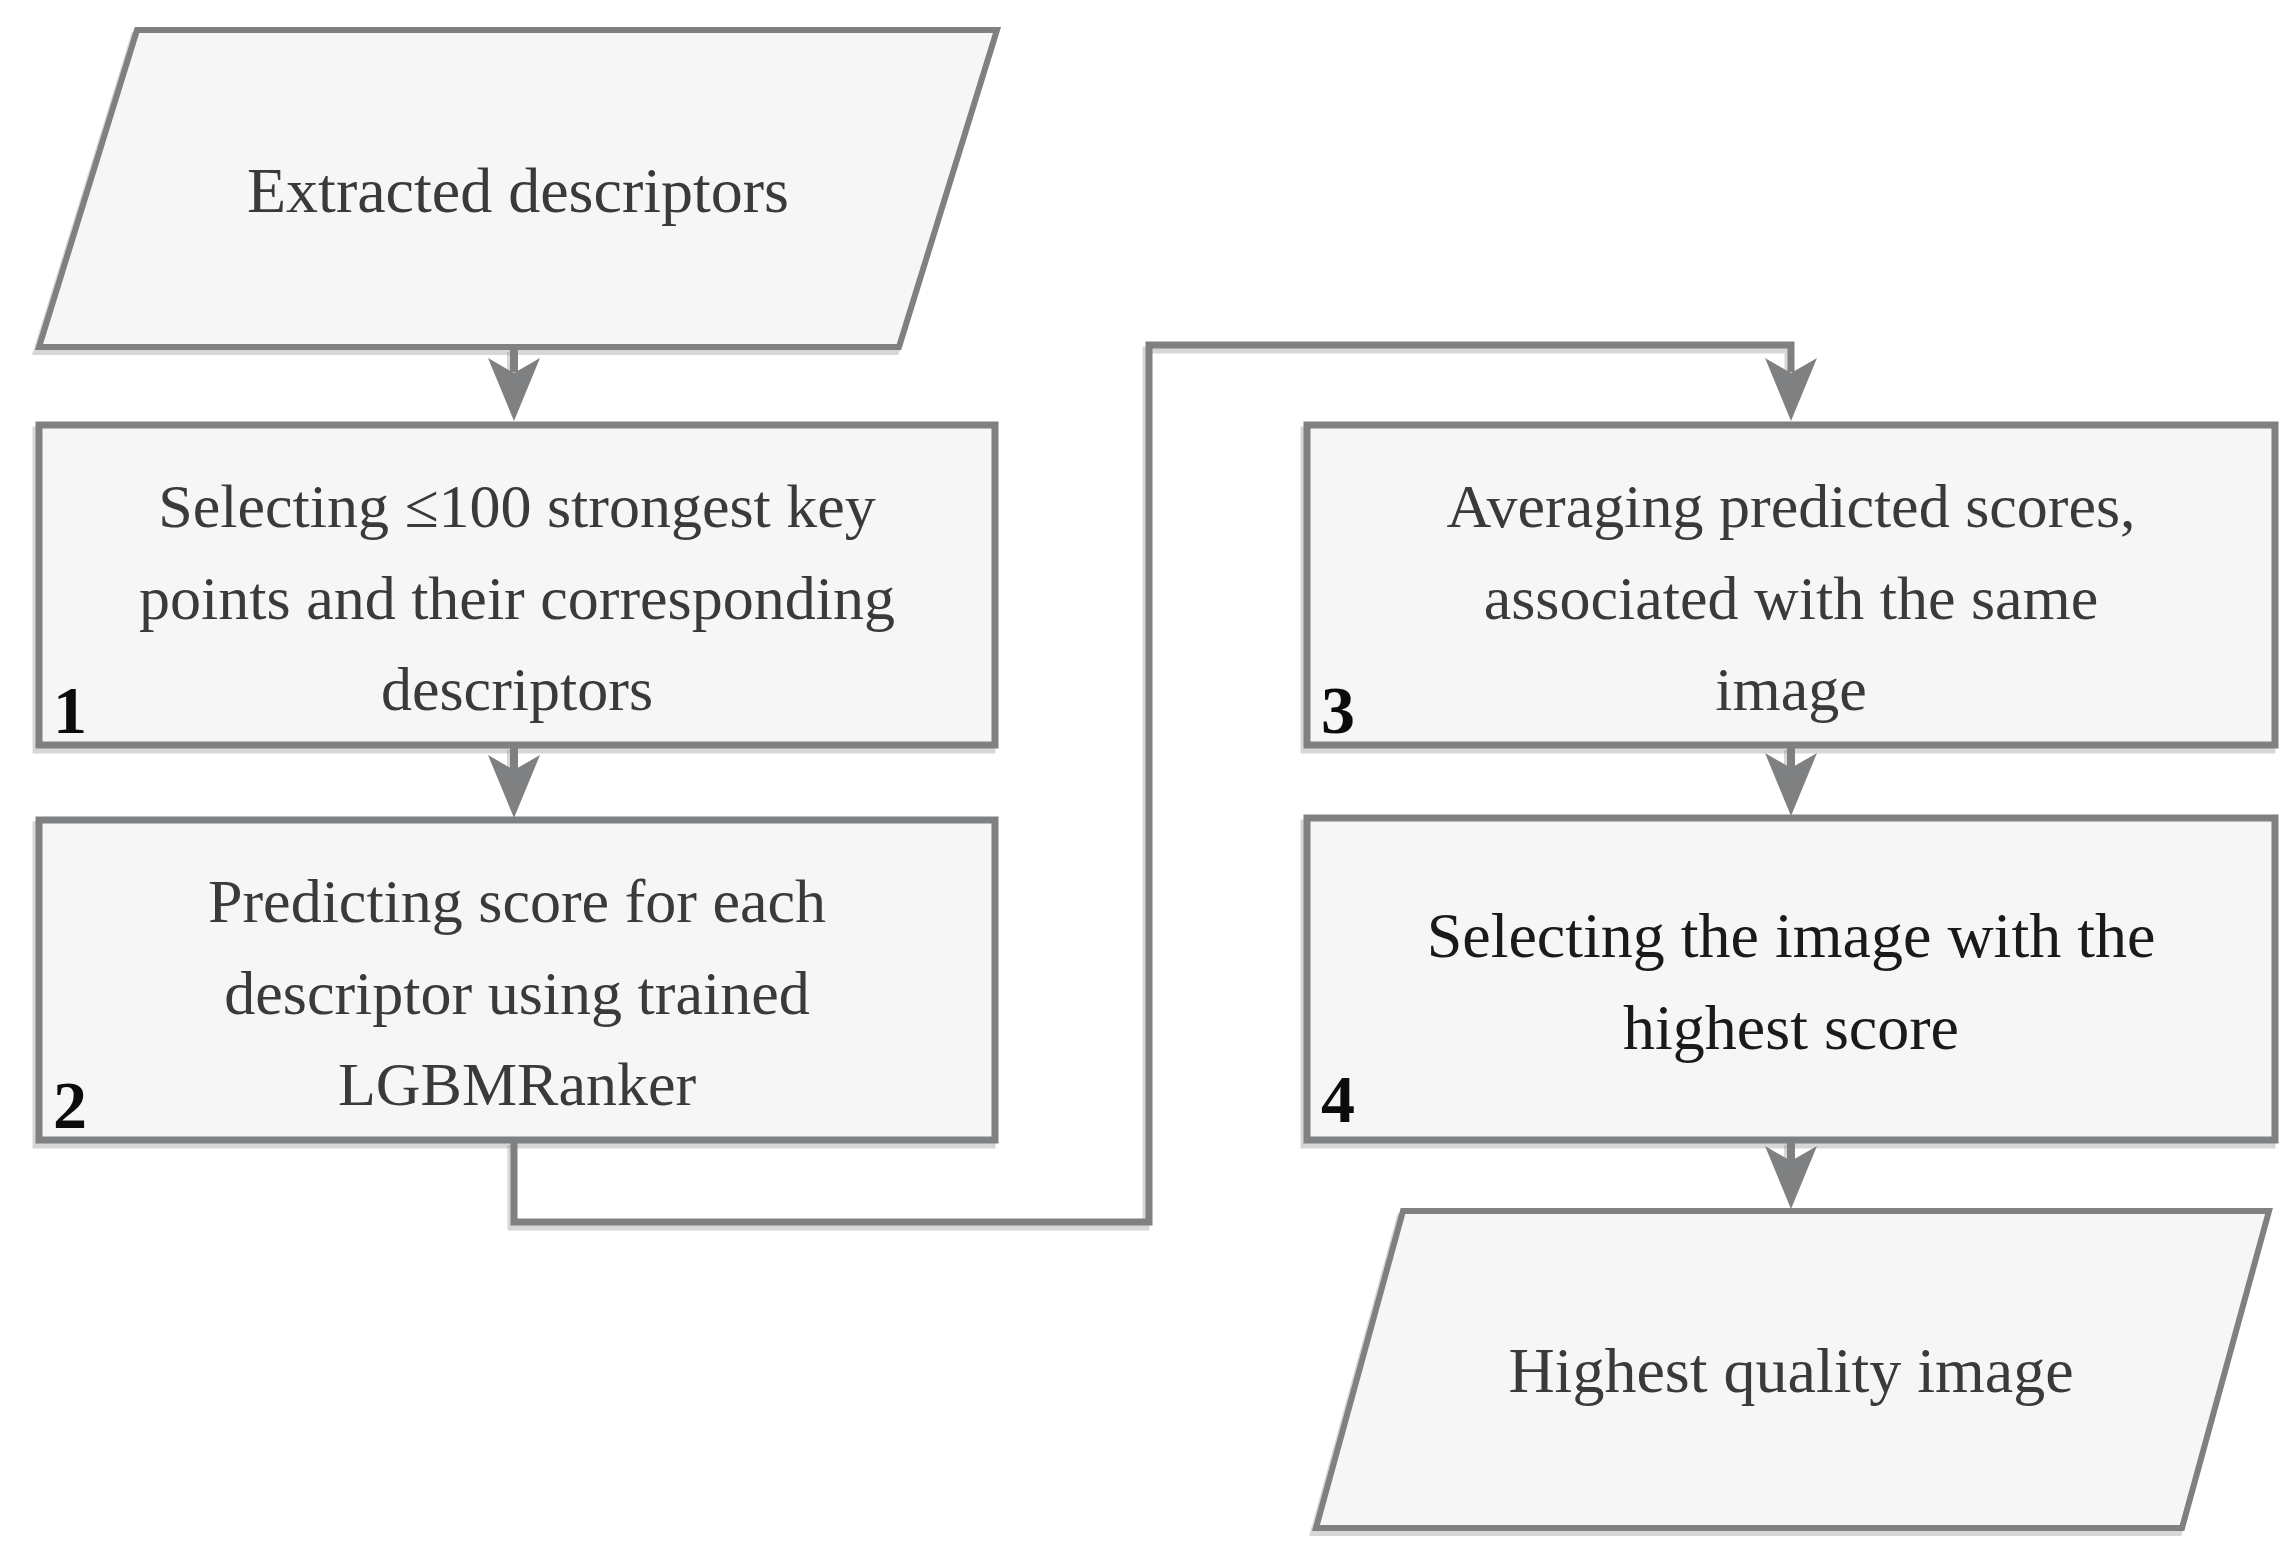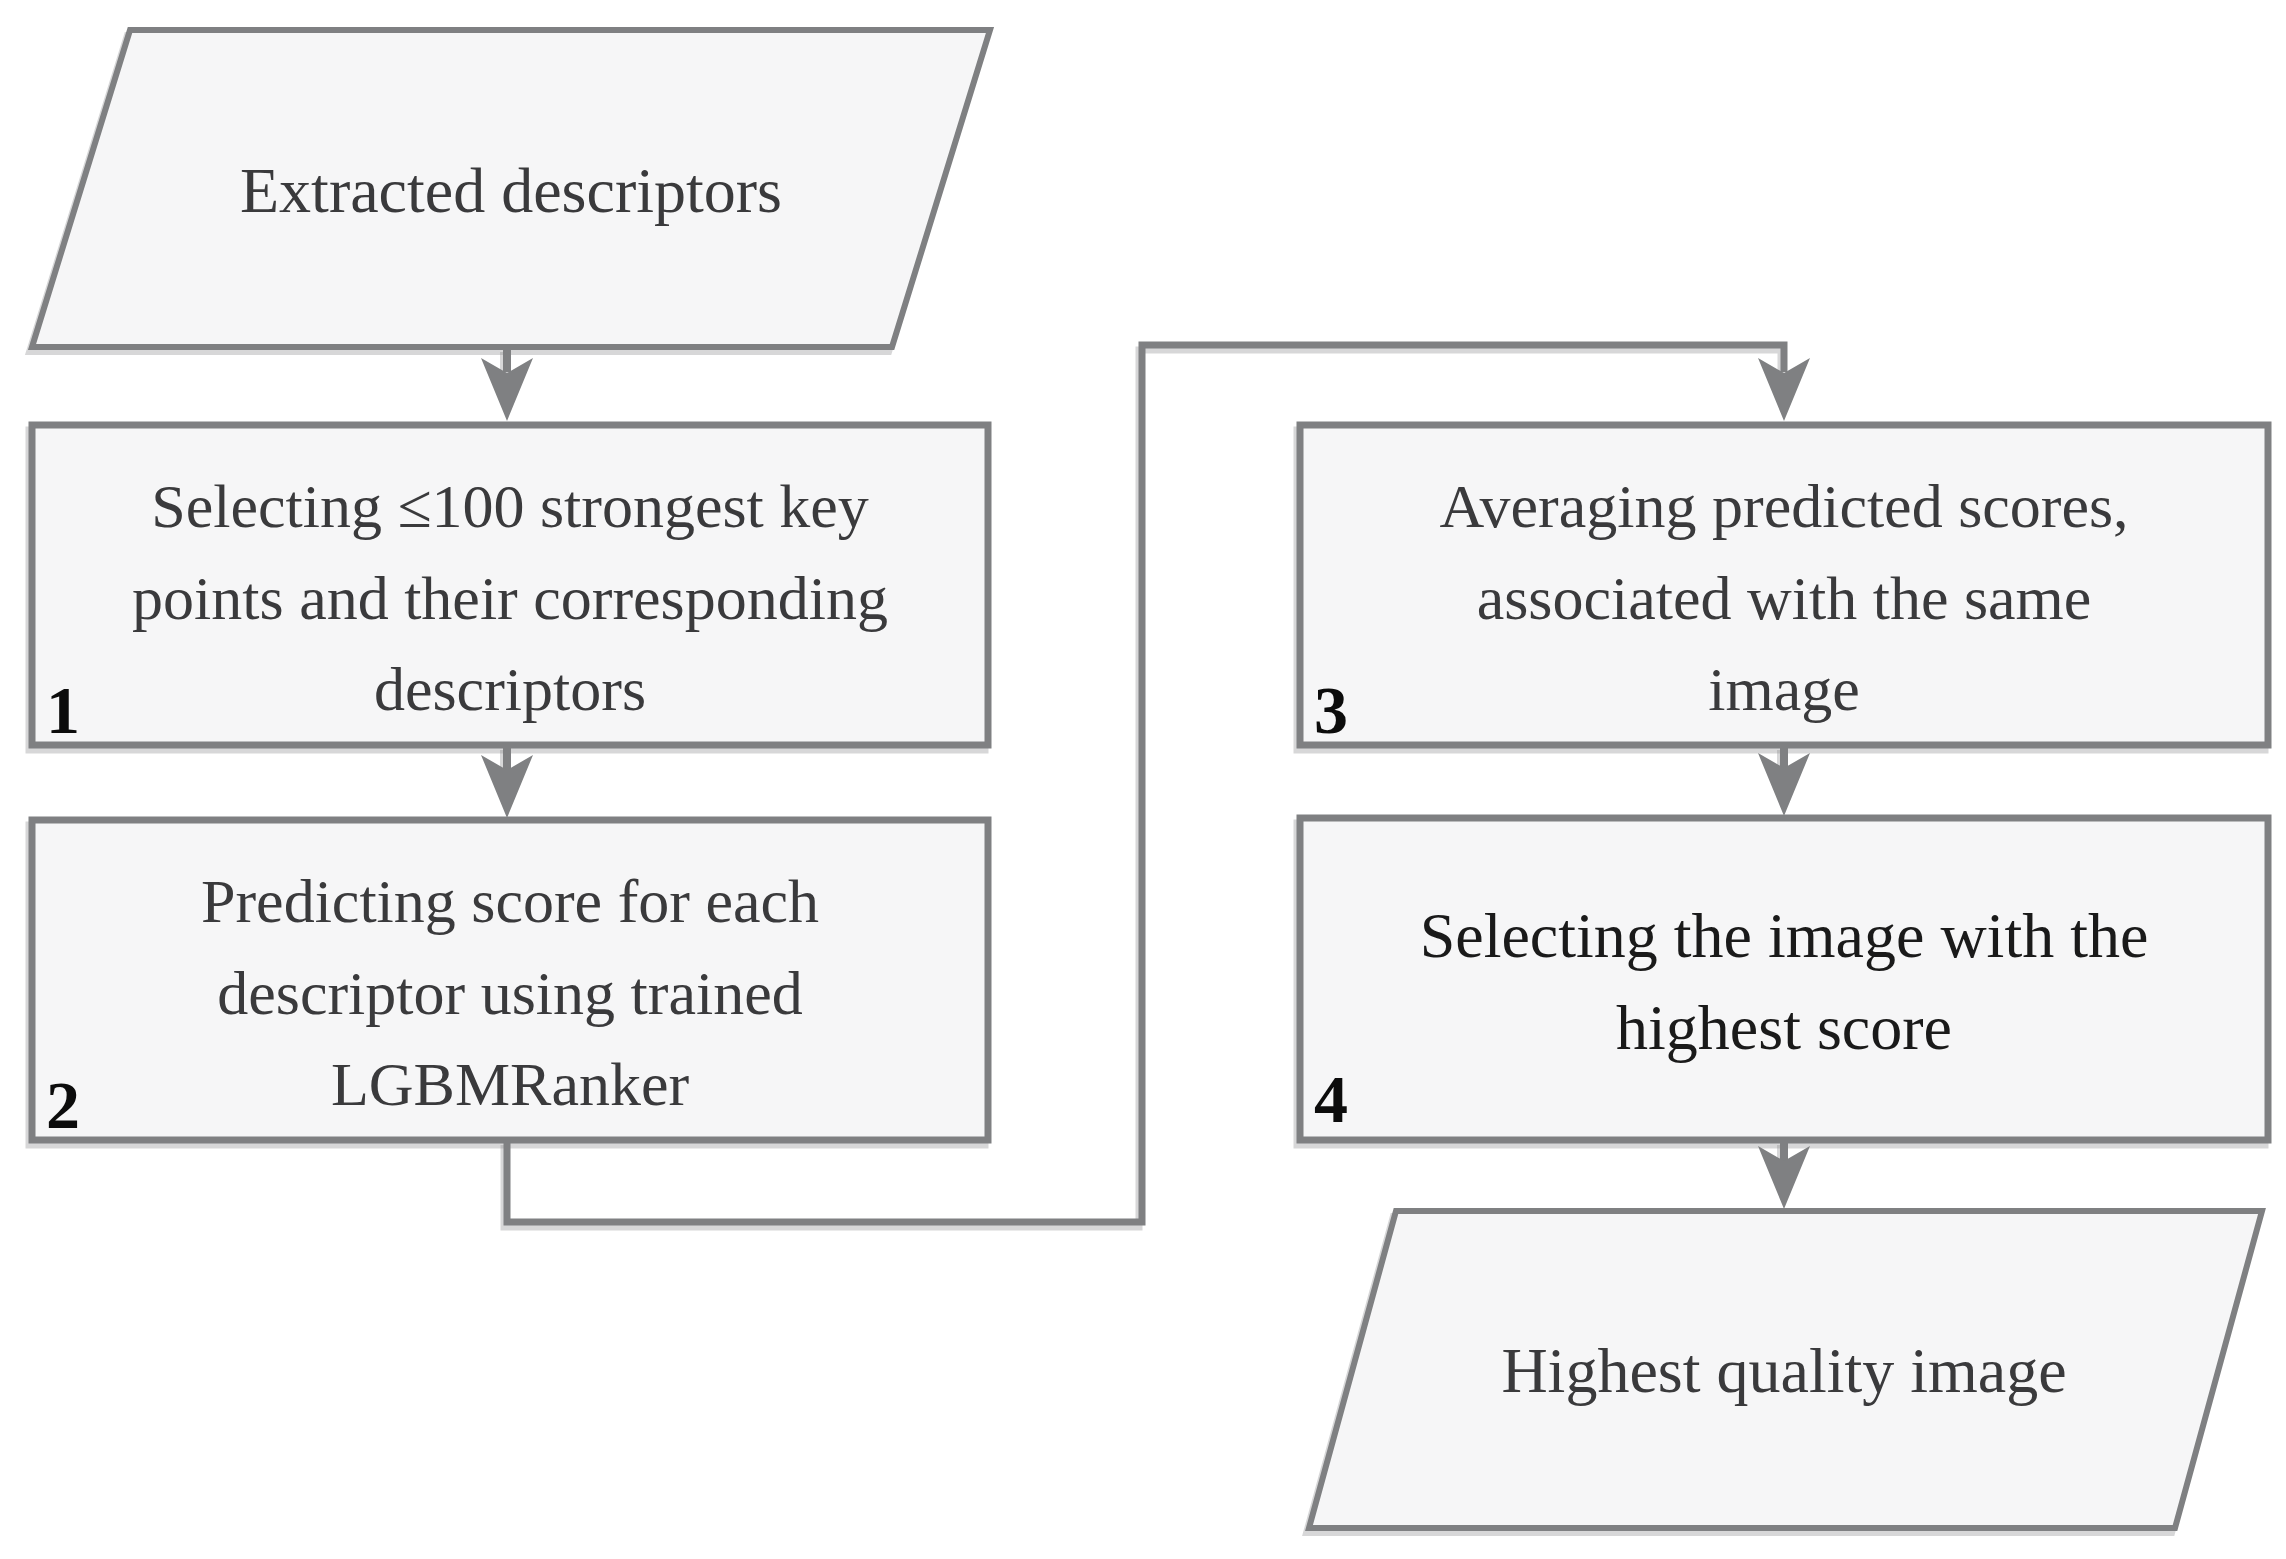--- a/index.html
+++ b/index.html
@@ -5,20 +5,21 @@
   html, body {
     margin: 0;
     padding: 0;
     background: #ffffff;
   }
   .stage {
     position: relative;
     width: 2104px;
     height: 1559px;
     background: var(--bg, #ffffff);
+    padding-left: 7px;
   }
   svg { display: block; }
   svg text {
     font-family: "Liberation Serif", "DejaVu Serif", serif;
   }
   .node-shape {
     fill: var(--fill, #f6f6f7);
     stroke: var(--stroke, #7f8082);
     filter: drop-shadow(-3px 5px 0 rgba(140,140,142,0.35));
   }

